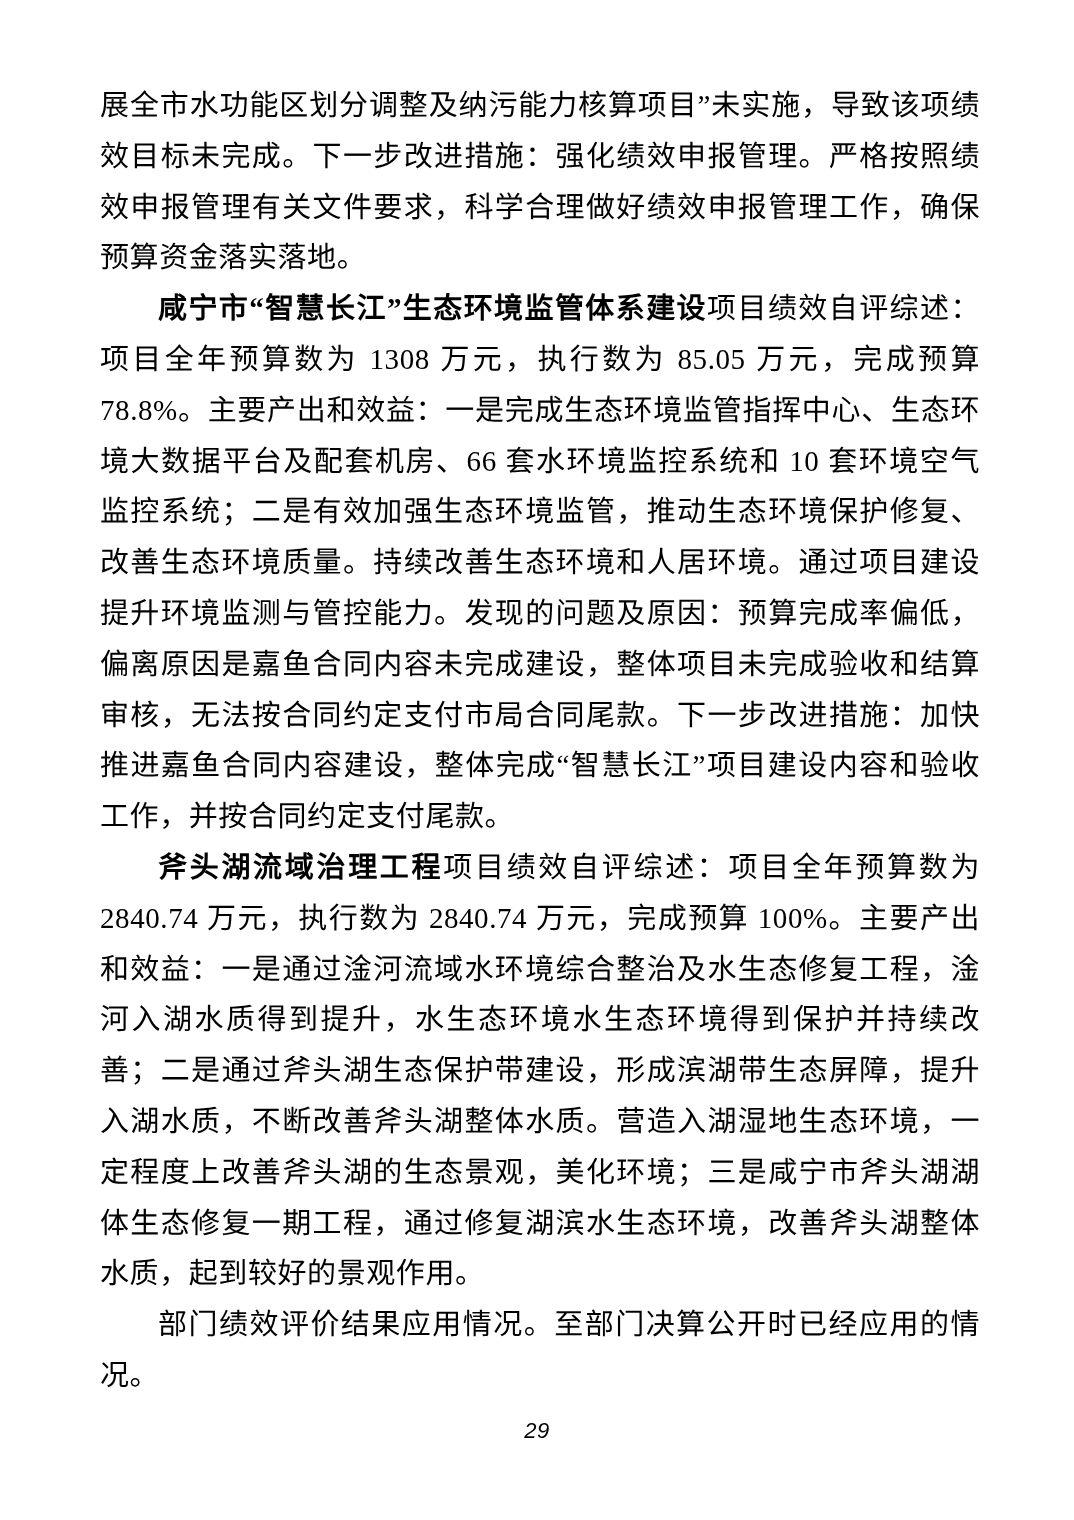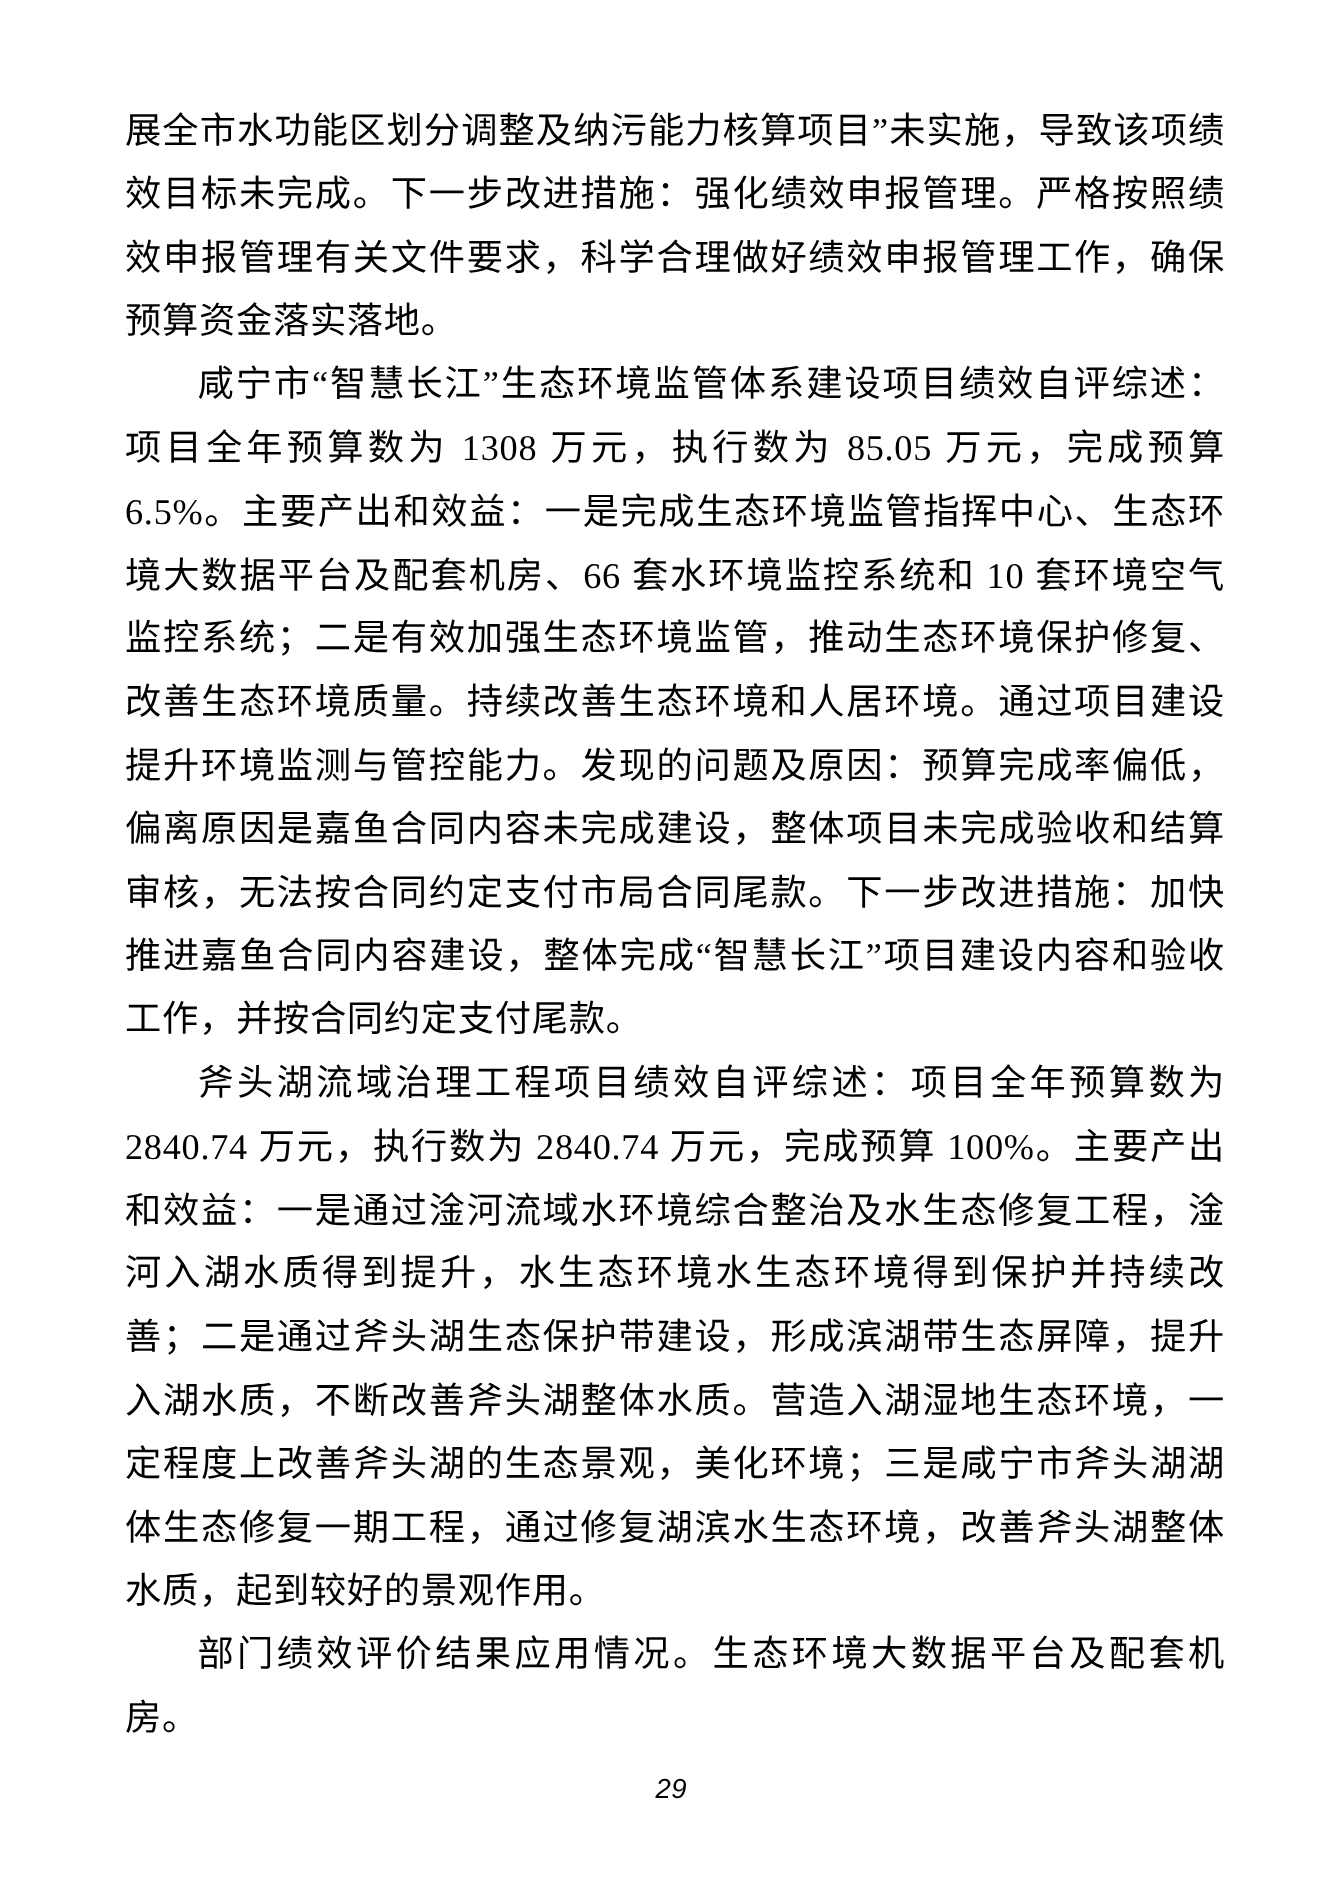--- a/index.html
+++ b/index.html
@@ -30,21 +30,21 @@
   }
   .para {
     margin: 0;
     padding: 0;
     text-indent: 2em;
   }
   .para.no-indent {
     text-indent: 0;
   }
   .bold-title {
-    font-weight: normal;
+    font-weight: bold;
   }
   .kaiti {
     font-style: italic;
     letter-spacing: 0.10em;
   }
   .page-number {
     position: absolute;
     left: 0;
     top: 1418px;
     width: 100%;
@@ -54,18 +54,18 @@
     letter-spacing: 0.02em;
     font-style: italic;
   }
 </style>
 </head>
 <body>
 
 <div class="page">
   <div class="text-block">
     <p class="para no-indent">展全市水功能区划分调整及纳污能力核算项目”未实施，导致该项绩效目标未完成。下一步改进措施：强化绩效申报管理。严格按照绩效申报管理有关文件要求，科学合理做好绩效申报管理工作，确保预算资金落实落地。</p>
-    <p class="para"><span class="bold-title">咸宁市“智慧长江”生态环境监管体系建设</span><span>项目绩效自评综述：项目全年预算数为 1308 万元，执行数为 85.05 万元，完成预算 6.5%。主要产出和效益：一是完成生态环境监管指挥中心、生态环境大数据平台及配套机房、66 套水环境监控系统和 10 套环境空气监控系统；二是有效加强生态环境监管，推动生态环境保护修复、改善生态环境质量。持续改善生态环境和人居环境。通过项目建设提升环境监测与管控能力。发现的问题及原因：预算完成率偏低，偏离原因是嘉鱼合同内容未完成建设，整体项目未完成验收和结算审核，无法按合同约定支付市局合同尾款。下一步改进措施：加快推进嘉鱼合同内容建设，整体完成“智慧长江”项目建设内容和验收工作，并按合同约定支付尾款。</span></p>
+    <p class="para"><span class="bold-title">咸宁市“智慧长江”生态环境监管体系建设</span><span>项目绩效自评综述：项目全年预算数为 1308 万元，执行数为 85.05 万元，完成预算 78.8%。主要产出和效益：一是完成生态环境监管指挥中心、生态环境大数据平台及配套机房、66 套水环境监控系统和 10 套环境空气监控系统；二是有效加强生态环境监管，推动生态环境保护修复、改善生态环境质量。持续改善生态环境和人居环境。通过项目建设提升环境监测与管控能力。发现的问题及原因：预算完成率偏低，偏离原因是嘉鱼合同内容未完成建设，整体项目未完成验收和结算审核，无法按合同约定支付市局合同尾款。下一步改进措施：加快推进嘉鱼合同内容建设，整体完成“智慧长江”项目建设内容和验收工作，并按合同约定支付尾款。</span></p>
     <p class="para"><span class="bold-title">斧头湖流域治理工程</span><span>项目绩效自评综述：项目全年预算数为 2840.74 万元，执行数为 2840.74 万元，完成预算 100%。主要产出和效益：一是通过淦河流域水环境综合整治及水生态修复工程，淦河入湖水质得到提升，水生态环境水生态环境得到保护并持续改善；二是通过斧头湖生态保护带建设，形成滨湖带生态屏障，提升入湖水质，不断改善斧头湖整体水质。营造入湖湿地生态环境，一定程度上改善斧头湖的生态景观，美化环境；三是咸宁市斧头湖湖体生态修复一期工程，通过修复湖滨水生态环境，改善斧头湖整体水质，起到较好的景观作用。</span></p>
-    <p class="para">部门绩效评价结果应用情况。生态环境大数据平台及配套机房。</p>
+    <p class="para">部门绩效评价结果应用情况。至部门决算公开时已经应用的情况。</p>
   </div>
   <div class="page-number">29</div>
 </div>
 
 </body></html>

